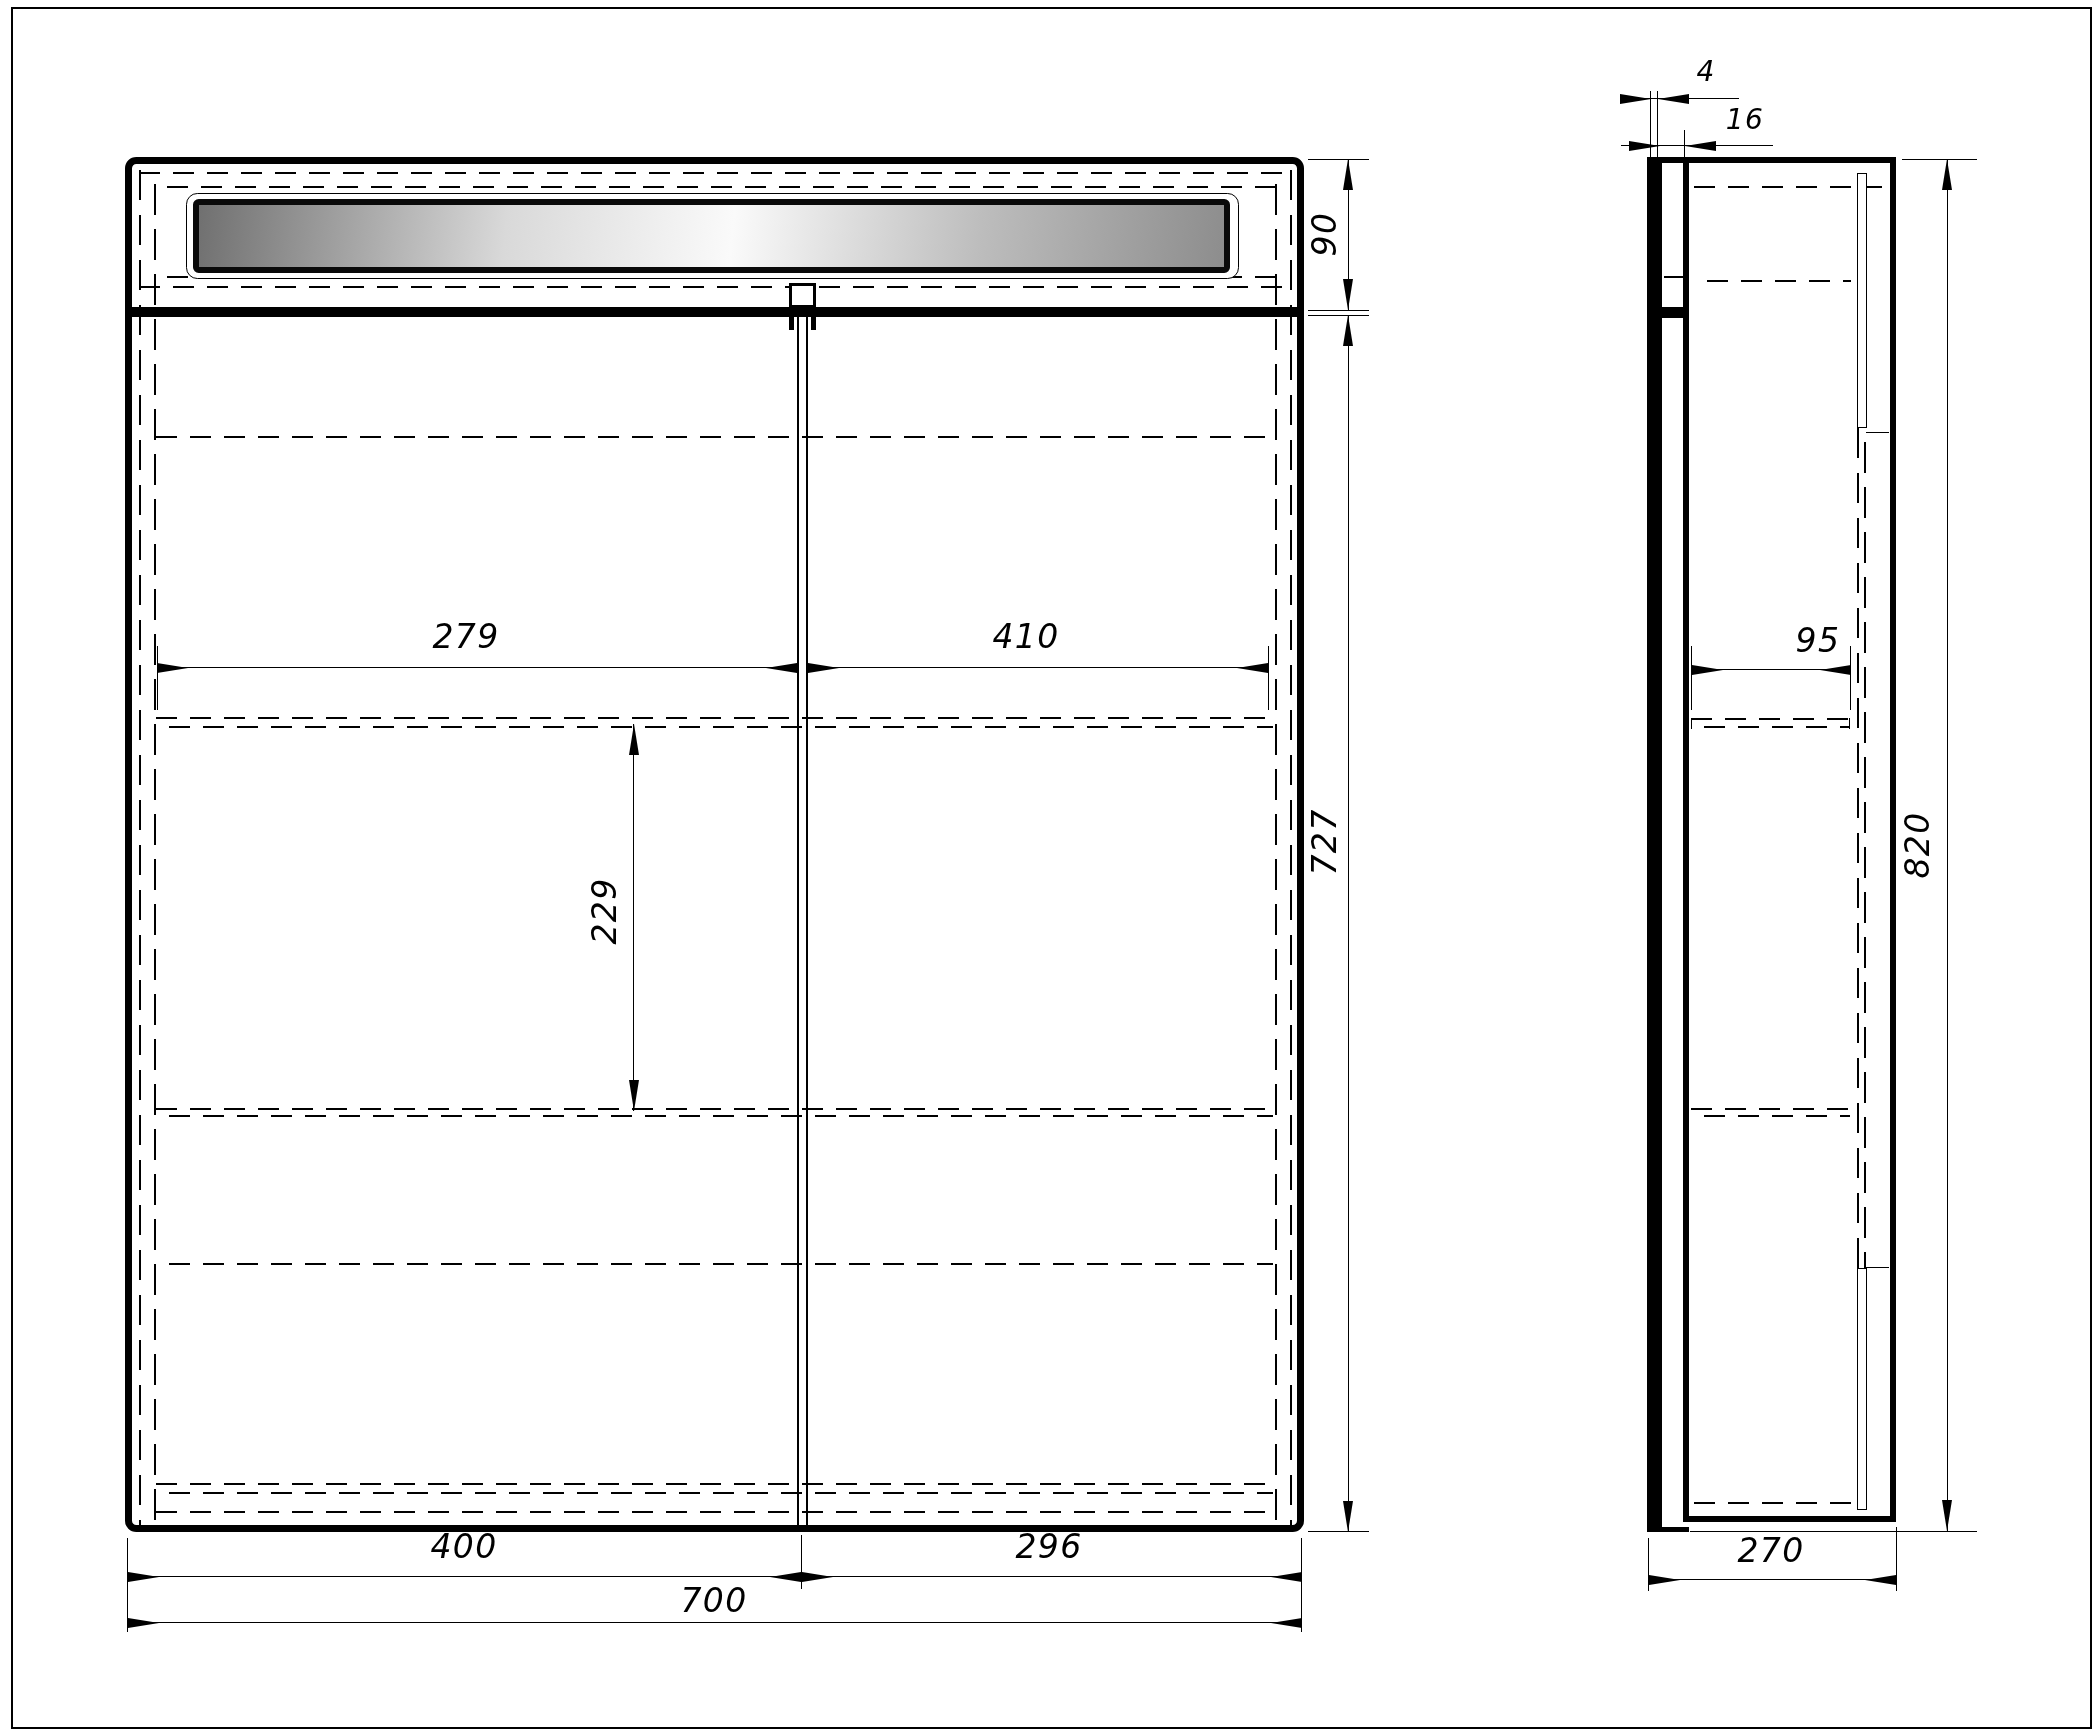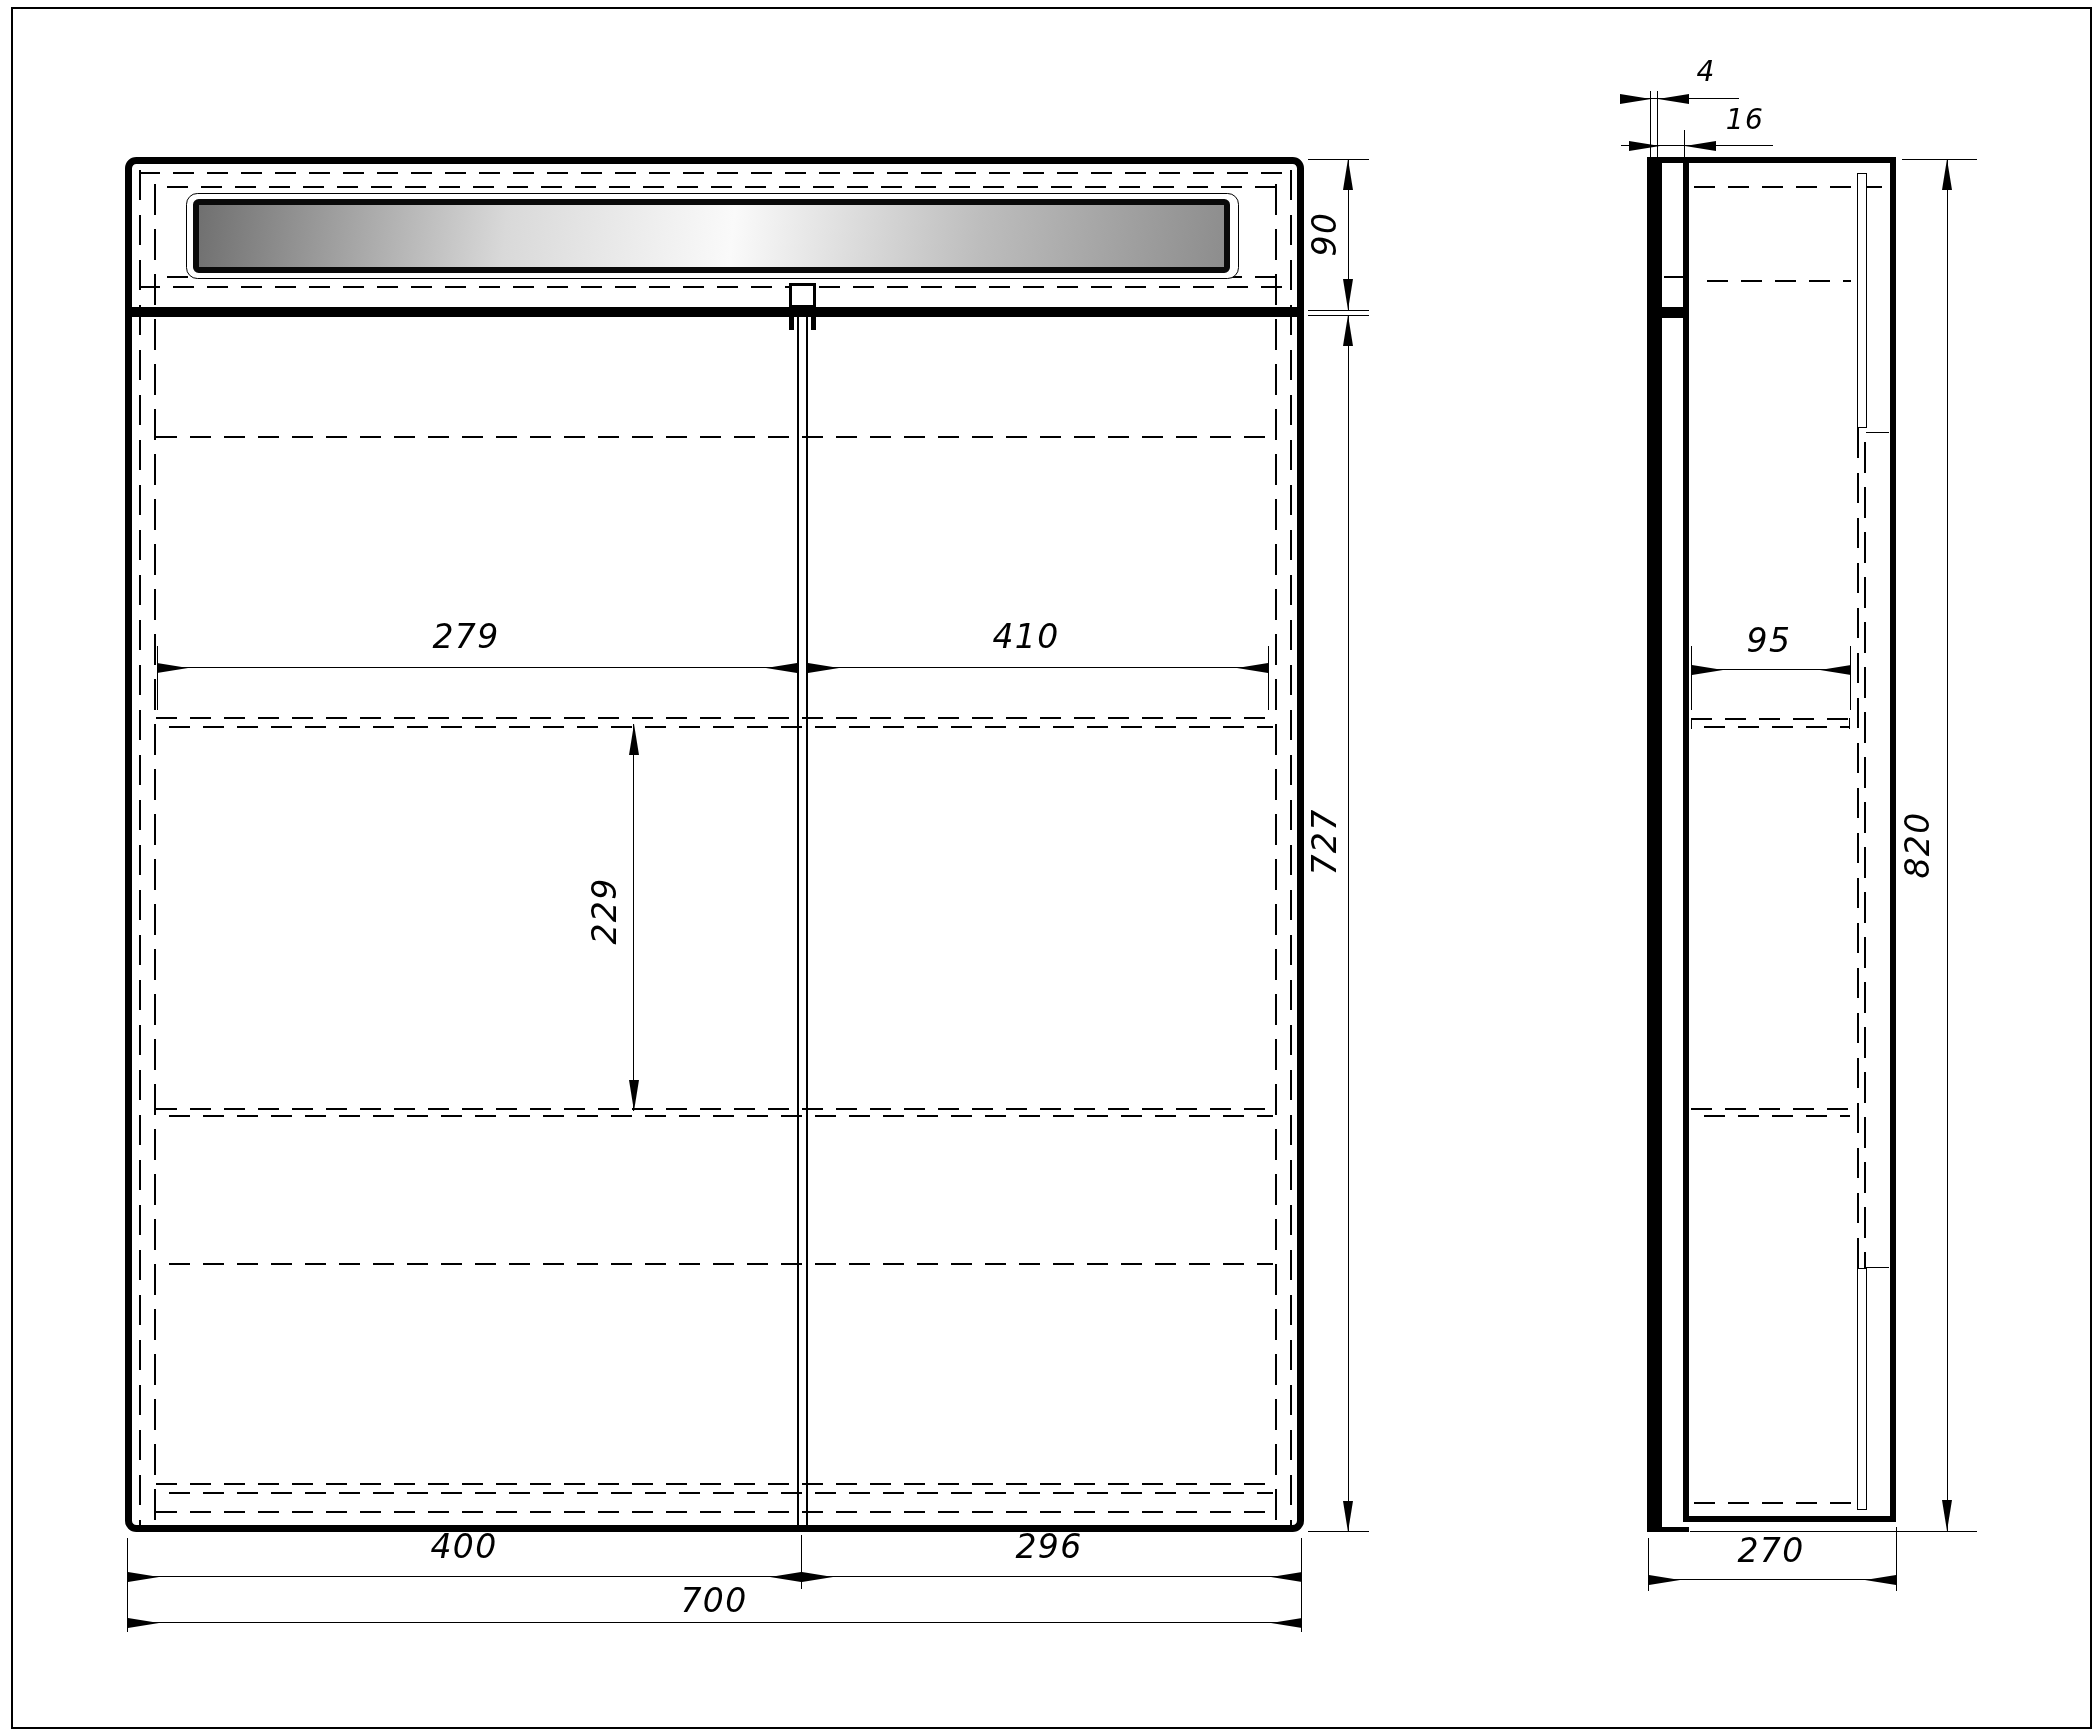--- a/index.html
+++ b/index.html
@@ -156,21 +156,21 @@
   <div class="thin" style="left:1621px;top:145px;width:152px;height:1.4px;"></div>
   <div class="ar r" style="left:1660px;top:146px;"></div>
   <div class="ar l" style="left:1685px;top:146px;"></div>
   <div class="lbl small" style="left:1745px;top:119px;">16</div>
 
   <div class="thin" style="left:1691px;top:646px;width:1.4px;height:64px;"></div>
   <div class="thin" style="left:1850px;top:646px;width:1.4px;height:64px;"></div>
   <div class="thin" style="left:1691px;top:669px;width:159px;height:1.4px;"></div>
   <div class="ar r" style="left:1723px;top:670px;"></div>
   <div class="ar l" style="left:1820px;top:670px;"></div>
-  <div class="lbl" style="left:1769px;top:640px;">95</div>
+  <div class="lbl" style="left:1818px;top:640px;">95</div>
 
   <div class="thin" style="left:1902px;top:159px;width:75px;height:1.4px;"></div>
   <div class="thin" style="left:1690px;top:1531px;width:287px;height:1.4px;"></div>
   <div class="thin" style="left:1947px;top:159px;width:1.4px;height:1373px;"></div>
   <div class="ar u" style="left:1947px;top:159px;"></div>
   <div class="ar d" style="left:1947px;top:1531px;"></div>
   <div class="lbl rot" style="left:1917px;top:845px;">820</div>
 
   <div class="thin" style="left:1648px;top:1538px;width:1.4px;height:53px;"></div>
   <div class="thin" style="left:1896px;top:1527px;width:1.4px;height:64px;"></div>

